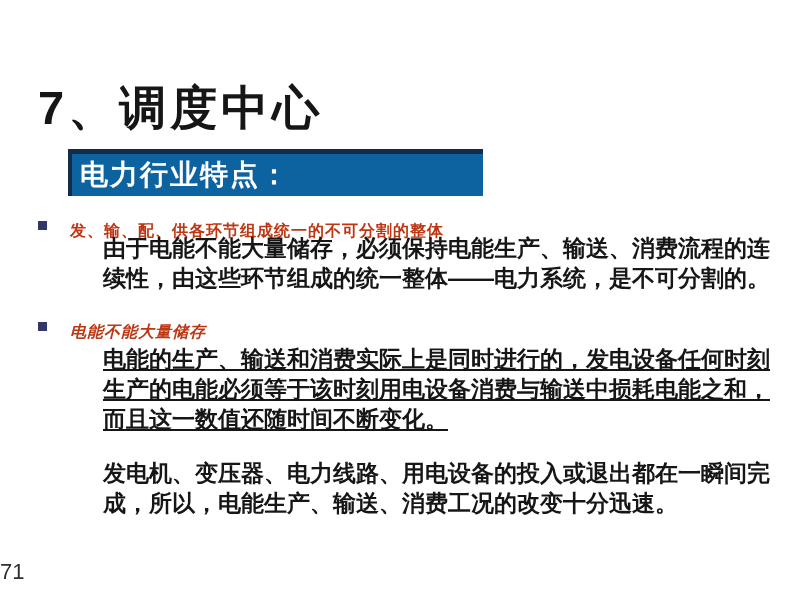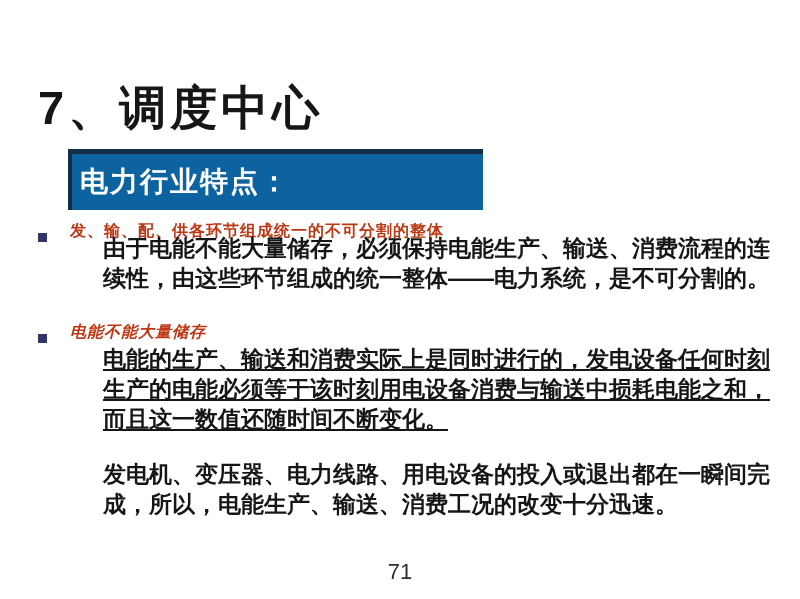--- a/index.html
+++ b/index.html
@@ -18,49 +18,49 @@
   .slide{
     position:relative;width:800px;height:599px;background:#ffffff;
   }
   .title{
     position:absolute;left:38px;top:82px;
     font-size:47px;font-weight:bold;color:var(--text-black);
     letter-spacing:4px;line-height:1.1;
     font-family:"Liberation Sans","DejaVu Sans",sans-serif;
   }
   .banner{
-    position:absolute;left:68px;top:149px;width:415px;height:61px;
+    position:absolute;left:68px;top:149px;width:415px;height:47px;
     background:var(--banner-bg);
     border-top:5px solid var(--banner-border);
     border-left:4px solid var(--banner-border);
     display:flex;align-items:center;
   }
   .banner-label{
     color:#ffffff;font-size:28px;font-weight:bold;
     padding-left:8px;letter-spacing:2px;white-space:nowrap;
   }
   .bullet-row{
-    position:absolute;left:38px;display:flex;align-items:flex-end;
+    position:absolute;left:38px;display:flex;align-items:flex-start;
   }
   .sq{
     width:9px;height:9px;background:var(--bullet-square);
     display:inline-block;flex:0 0 auto;margin-right:23px;
   }
   .bullet-heading{
     color:var(--heading-red);font-size:16px;font-weight:bold;
     letter-spacing:1px;white-space:nowrap;
   }
   .body-text{
     position:absolute;left:103px;width:697px;
     color:var(--text-black);font-size:23px;font-weight:bold;
     line-height:30px;white-space:pre-line;letter-spacing:0px;
   }
   .page-number{
     position:absolute;left:0;top:559px;width:800px;
-    text-align:center;font-size:22px;color:#2e2e2e;font-weight:normal;
+    text-align:left;font-size:22px;color:#2e2e2e;font-weight:normal;
   }
 </style>
 </head>
 <body>
 
 <div class="slide">
 
   <h1 class="title">7、调度中心</h1>
 
   <div class="banner">
@@ -75,18 +75,18 @@
 续性，由这些环节组成的统一整体——电力系统，是不可分割的。</p>
 
   <div class="bullet-row" style="top:322px;font-style:italic;">
     <span class="sq"></span>
     <span class="bullet-heading">电能不能大量储存</span>
   </div>
   <p class="body-text" style="top:344px;text-decoration:underline;">电能的生产、输送和消费实际上是同时进行的，发电设备任何时刻
 生产的电能必须等于该时刻用电设备消费与输送中损耗电能之和，
 而且这一数值还随时间不断变化。</p>
 
-  <p class="body-text" style="top:459px;">发电机、变压器、电力线路、用电设备的投入或退出都在一瞬间完
+  <p class="body-text" style="top:459px;font-family:Liberation Serif, serif;">发电机、变压器、电力线路、用电设备的投入或退出都在一瞬间完
 成，所以，电能生产、输送、消费工况的改变十分迅速。</p>
 
   <div class="page-number">71</div>
 
 </div>
 
 </body></html>

